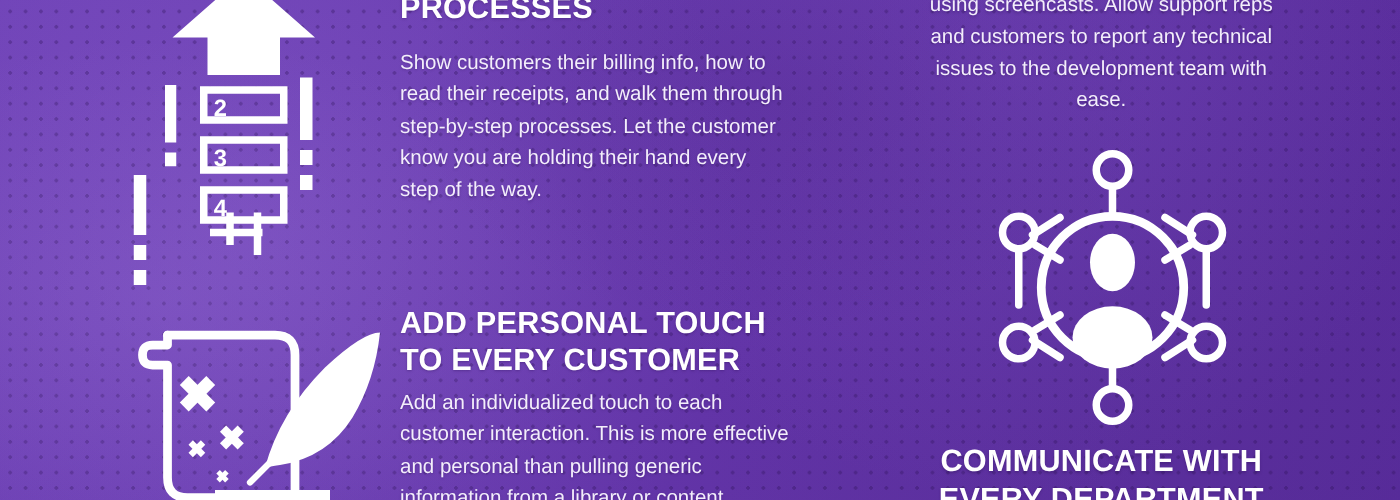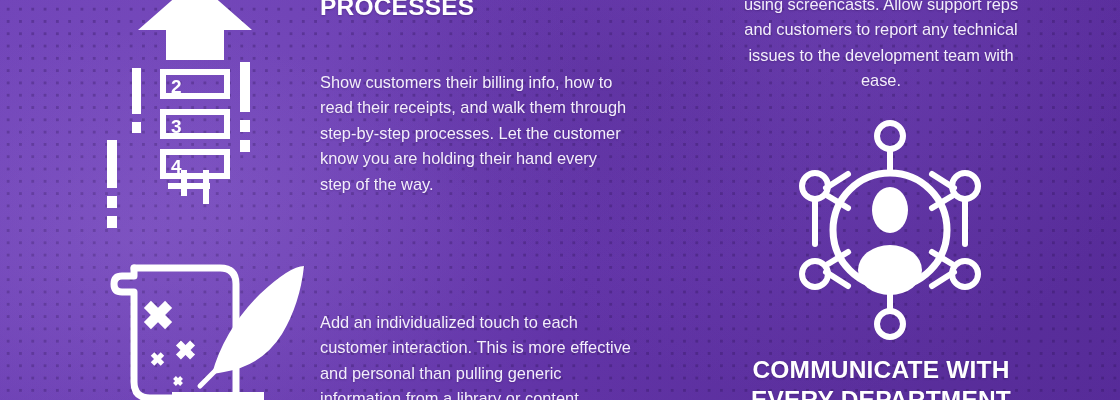--- a/index.html
+++ b/index.html
@@ -52,21 +52,21 @@
   .body {
     position: absolute;
     color: #f3eefb;
     font-size: 16.4px;
     line-height: 25.4px;
     white-space: pre-line;
     text-shadow: 0 1px 2px rgba(45,16,85,0.30);
   }
 
   #h-processes { left: 320px; top: -8px; }
-  #p-processes { left: 320px; top: 38px; width: 310px; margin-top: 32px; }
+  #p-processes { left: 320px; top: 38px; width: 310px; }
 
   #h-personal { left: 320px; top: 244px; }
   #p-personal { left: 320px; top: 310px; width: 312px; }
 
   #p-screencast {
     left: 742px; top: -8px; width: 278px;
     text-align: center;
   }
   #h-communicate {
     left: 742px; top: 355px; width: 278px;
@@ -184,20 +184,22 @@
       <circle cx="108" cy="108" r="57" stroke="#ffffff" stroke-width="7" fill="none"></circle>
 
       <ellipse cx="108" cy="88" rx="18" ry="23" fill="#ffffff"></ellipse>
       <ellipse cx="108" cy="148" rx="32" ry="25" fill="#ffffff"></ellipse>
     </svg>
   </div>
 
   <div class="headline" id="h-processes">PROCESSES</div>
   <div class="body" id="p-processes">Show customers their billing info, how to read their receipts, and walk them through step-by-step processes. Let the customer know you are holding their hand every step of the way.</div>
 
+  <div class="headline" id="h-personal">ADD PERSONAL TOUCH
+TO EVERY CUSTOMER</div>
   <div class="body" id="p-personal">Add an individualized touch to each customer interaction. This is more effective and personal than pulling generic information from a library or content database or regurgitating the old words.</div>
 
   <div class="body" id="p-screencast">using screencasts. Allow support reps and customers to report any technical issues to the development team with ease.</div>
 
   <div class="headline" id="h-communicate">COMMUNICATE WITH
 EVERY DEPARTMENT</div>
 
 </div>
 
 </body></html>

